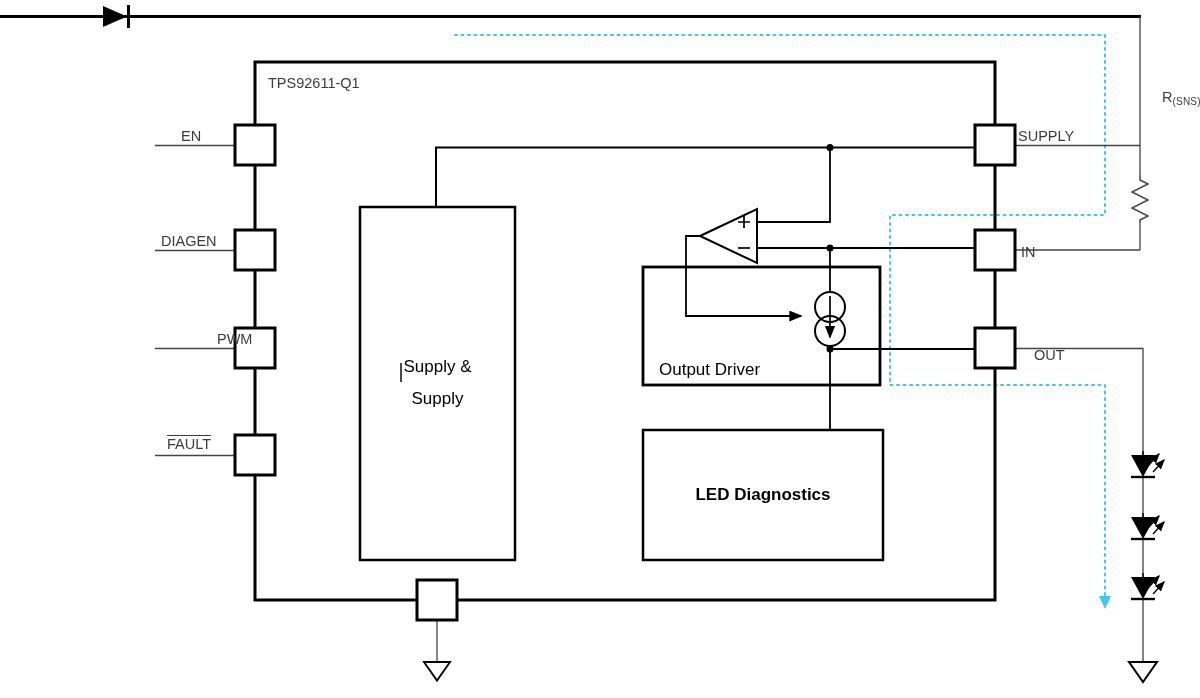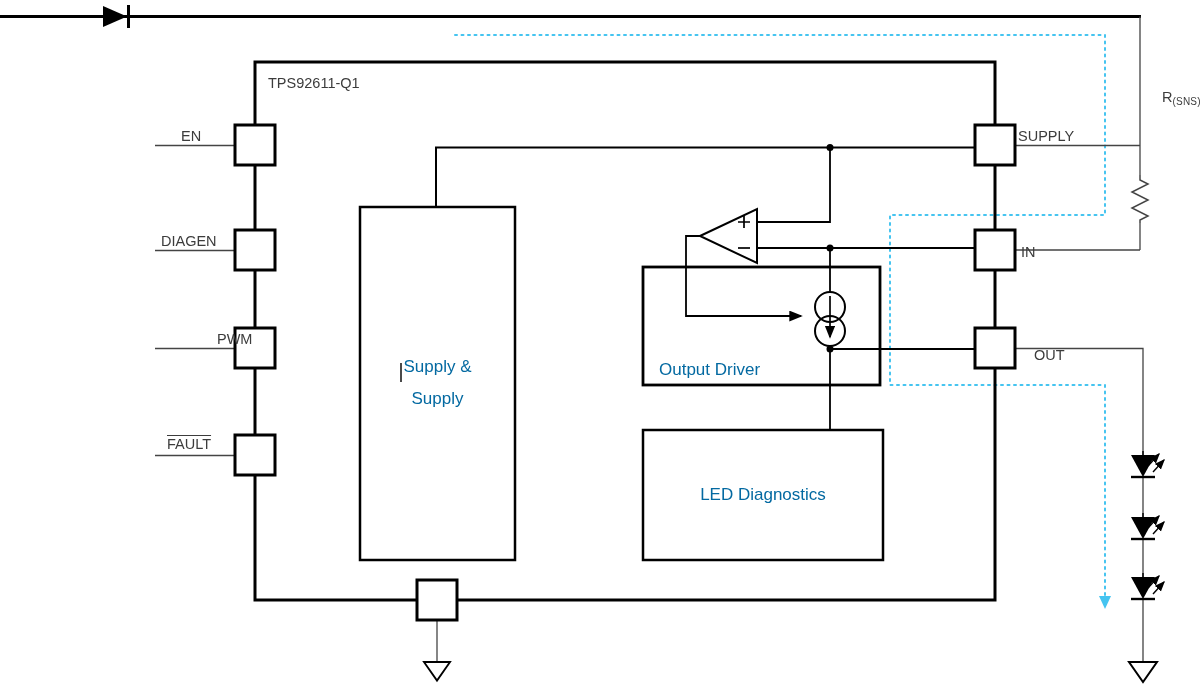--- a/index.html
+++ b/index.html
@@ -5,21 +5,21 @@
   html,body{margin:0;padding:0;background:#ffffff;}
   .stage{
     position:relative;width:1200px;height:698px;background:#ffffff;
     font-family:"Liberation Sans",sans-serif;overflow:hidden;
   }
   .stage svg{position:absolute;left:0;top:0;}
   .lbl{
     position:absolute;color:#3c3c3c;font-size:14.5px;line-height:1.1;
     white-space:nowrap;user-select:none;
   }
-  .blocklbl{font-size:17px;color:#0369a1;gap:9px;}
+  .blocklbl{font-size:17px;color:#000000;gap:9px;}
   .overline{text-decoration:overline;}
   .sub{font-size:10px;vertical-align:-3px;letter-spacing:.2px;text-align:right;}
   .sc-label{
     position:absolute;left:360px;top:207px;width:155px;height:353px;
     display:flex;flex-direction:column;align-items:center;justify-content:center;
     text-align:center;line-height:1.35;
   }
   .caret{position:absolute;left:400px;top:363px;width:1.5px;height:19px;background:#4a4a4a;}
 </style>
 </head>
@@ -118,15 +118,15 @@
   </div>
 
   <div class="sc-label blocklbl">
     <div>Supply &amp;</div>
     <div>Supply</div>
   </div>
   <div class="caret"></div>
 
   <div class="lbl blocklbl" style="left:659px;top:361px;">Output Driver</div>
 
-  <div class="lbl blocklbl" style="left:643px;top:486px;width:240px;text-align:center;">LED Diagnostics</div>
+  <div class="lbl blocklbl" style="left:643px;top:486px;width:240px;text-align:center;font-weight:bold;">LED Diagnostics</div>
 
 </div>
 
 </body></html>

